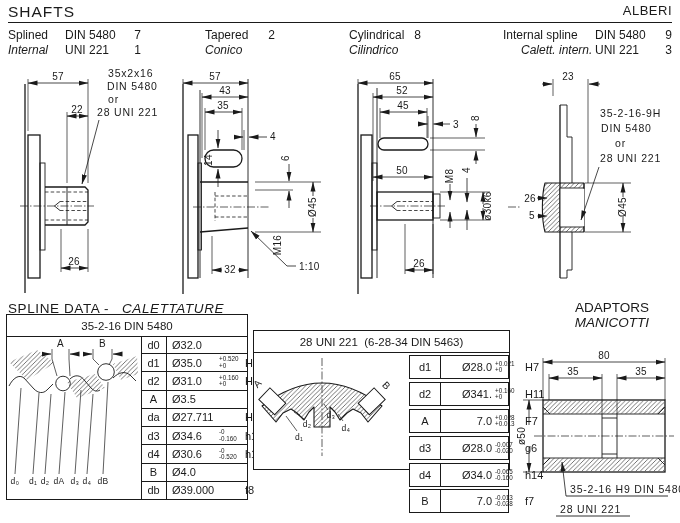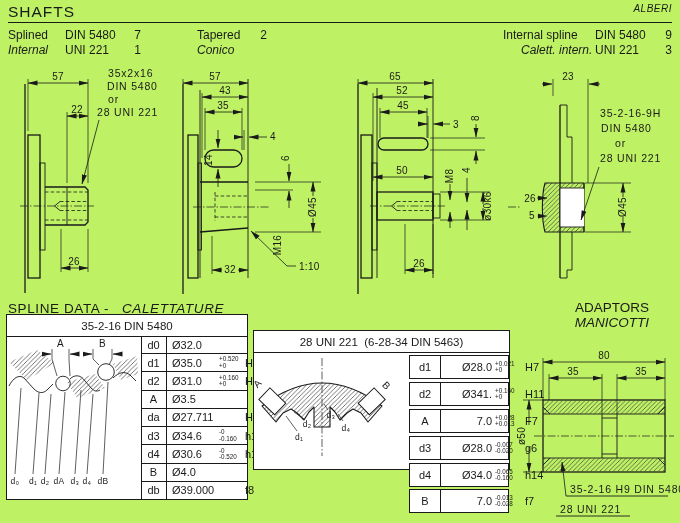--- a/index.html
+++ b/index.html
@@ -1,21 +1,21 @@
 <!DOCTYPE html>
 <html><head>
 <meta charset="utf-8">
 <style>
   html,body{margin:0;padding:0;background:#e8e8e8}
-  .page{position:relative;width:680px;height:523px;background:#bef264;
+  .page{position:relative;width:680px;height:523px;background:#ffffff;
         font-family:"Liberation Sans","DejaVu Sans",sans-serif;color:#1a1a1a;overflow:hidden}
   .abs{position:absolute}
   .it{font-style:italic}
   .hdr-title{left:8px;top:3px;font-size:15.5px;letter-spacing:1px}
-  .hdr-brand{right:8px;top:3px;font-size:10px;font-style:italic;letter-spacing:.5px}
+  .hdr-brand{right:8px;top:3px;font-size:13px;letter-spacing:.5px}
   .hdr-rule{left:8px;right:8px;top:22px;border-top:1.8px solid #1a1a1a}
   .typ{top:28px;font-size:12px;height:30px}
   .typ .ln{position:relative;height:15px}
   .typ span{position:absolute;white-space:nowrap}
   .sec{top:301px;font-size:13.5px;letter-spacing:.6px;white-space:nowrap}
   .adp-ttl{right:31px;top:300px;font-size:13.5px;text-align:right;line-height:15px}
   .tbl{position:absolute;border:1.6px solid #1a1a1a;background:#fff;box-sizing:border-box}
   .tbl-hdr{height:21px;border-bottom:1.4px solid #1a1a1a;display:flex;align-items:center;
            justify-content:center;font-size:11.5px;white-space:pre}
   .t1-diag{position:absolute;left:0;top:21px;width:134px;bottom:0;border-right:1.2px solid #1a1a1a}
@@ -72,27 +72,36 @@
         <span style="left:0">Splined</span>
         <span style="left:57px">DIN 5480</span>
         <span style="left:115px;width:18px;text-align:right">7</span>
       </div>
     <div class="ln">
         <span class="it" style="left:0">Internal</span>
         <span style="left:57px">UNI 221</span>
         <span style="left:115px;width:18px;text-align:right">1</span>
       </div>
   </div>
-  <div class="abs typ" style="left:197px;width:90px">
+  <div class="abs typ" style="left:205px;width:90px">
     <div class="ln">
         <span style="left:0">Tapered</span>
         <span style="left:52px;width:18px;text-align:right">2</span>
       </div>
     <div class="ln">
         <span class="it" style="left:0">Conico</span>
+      </div>
+  </div>
+  <div class="abs typ" style="left:349px;width:90px">
+    <div class="ln">
+        <span style="left:0">Cylindrical</span>
+        <span style="left:54px;width:18px;text-align:right">8</span>
+      </div>
+    <div class="ln">
+        <span class="it" style="left:0">Cilindrico</span>
       </div>
   </div>
   <div class="abs typ" style="left:503px;width:172px">
     <div class="ln">
         <span style="left:0">Internal spline</span>
         <span style="left:92px">DIN 5480</span>
         <span style="left:151px;width:18px;text-align:right">9</span>
       </div>
     <div class="ln">
         <span class="it" style="left:18px">Calett. intern.</span>

